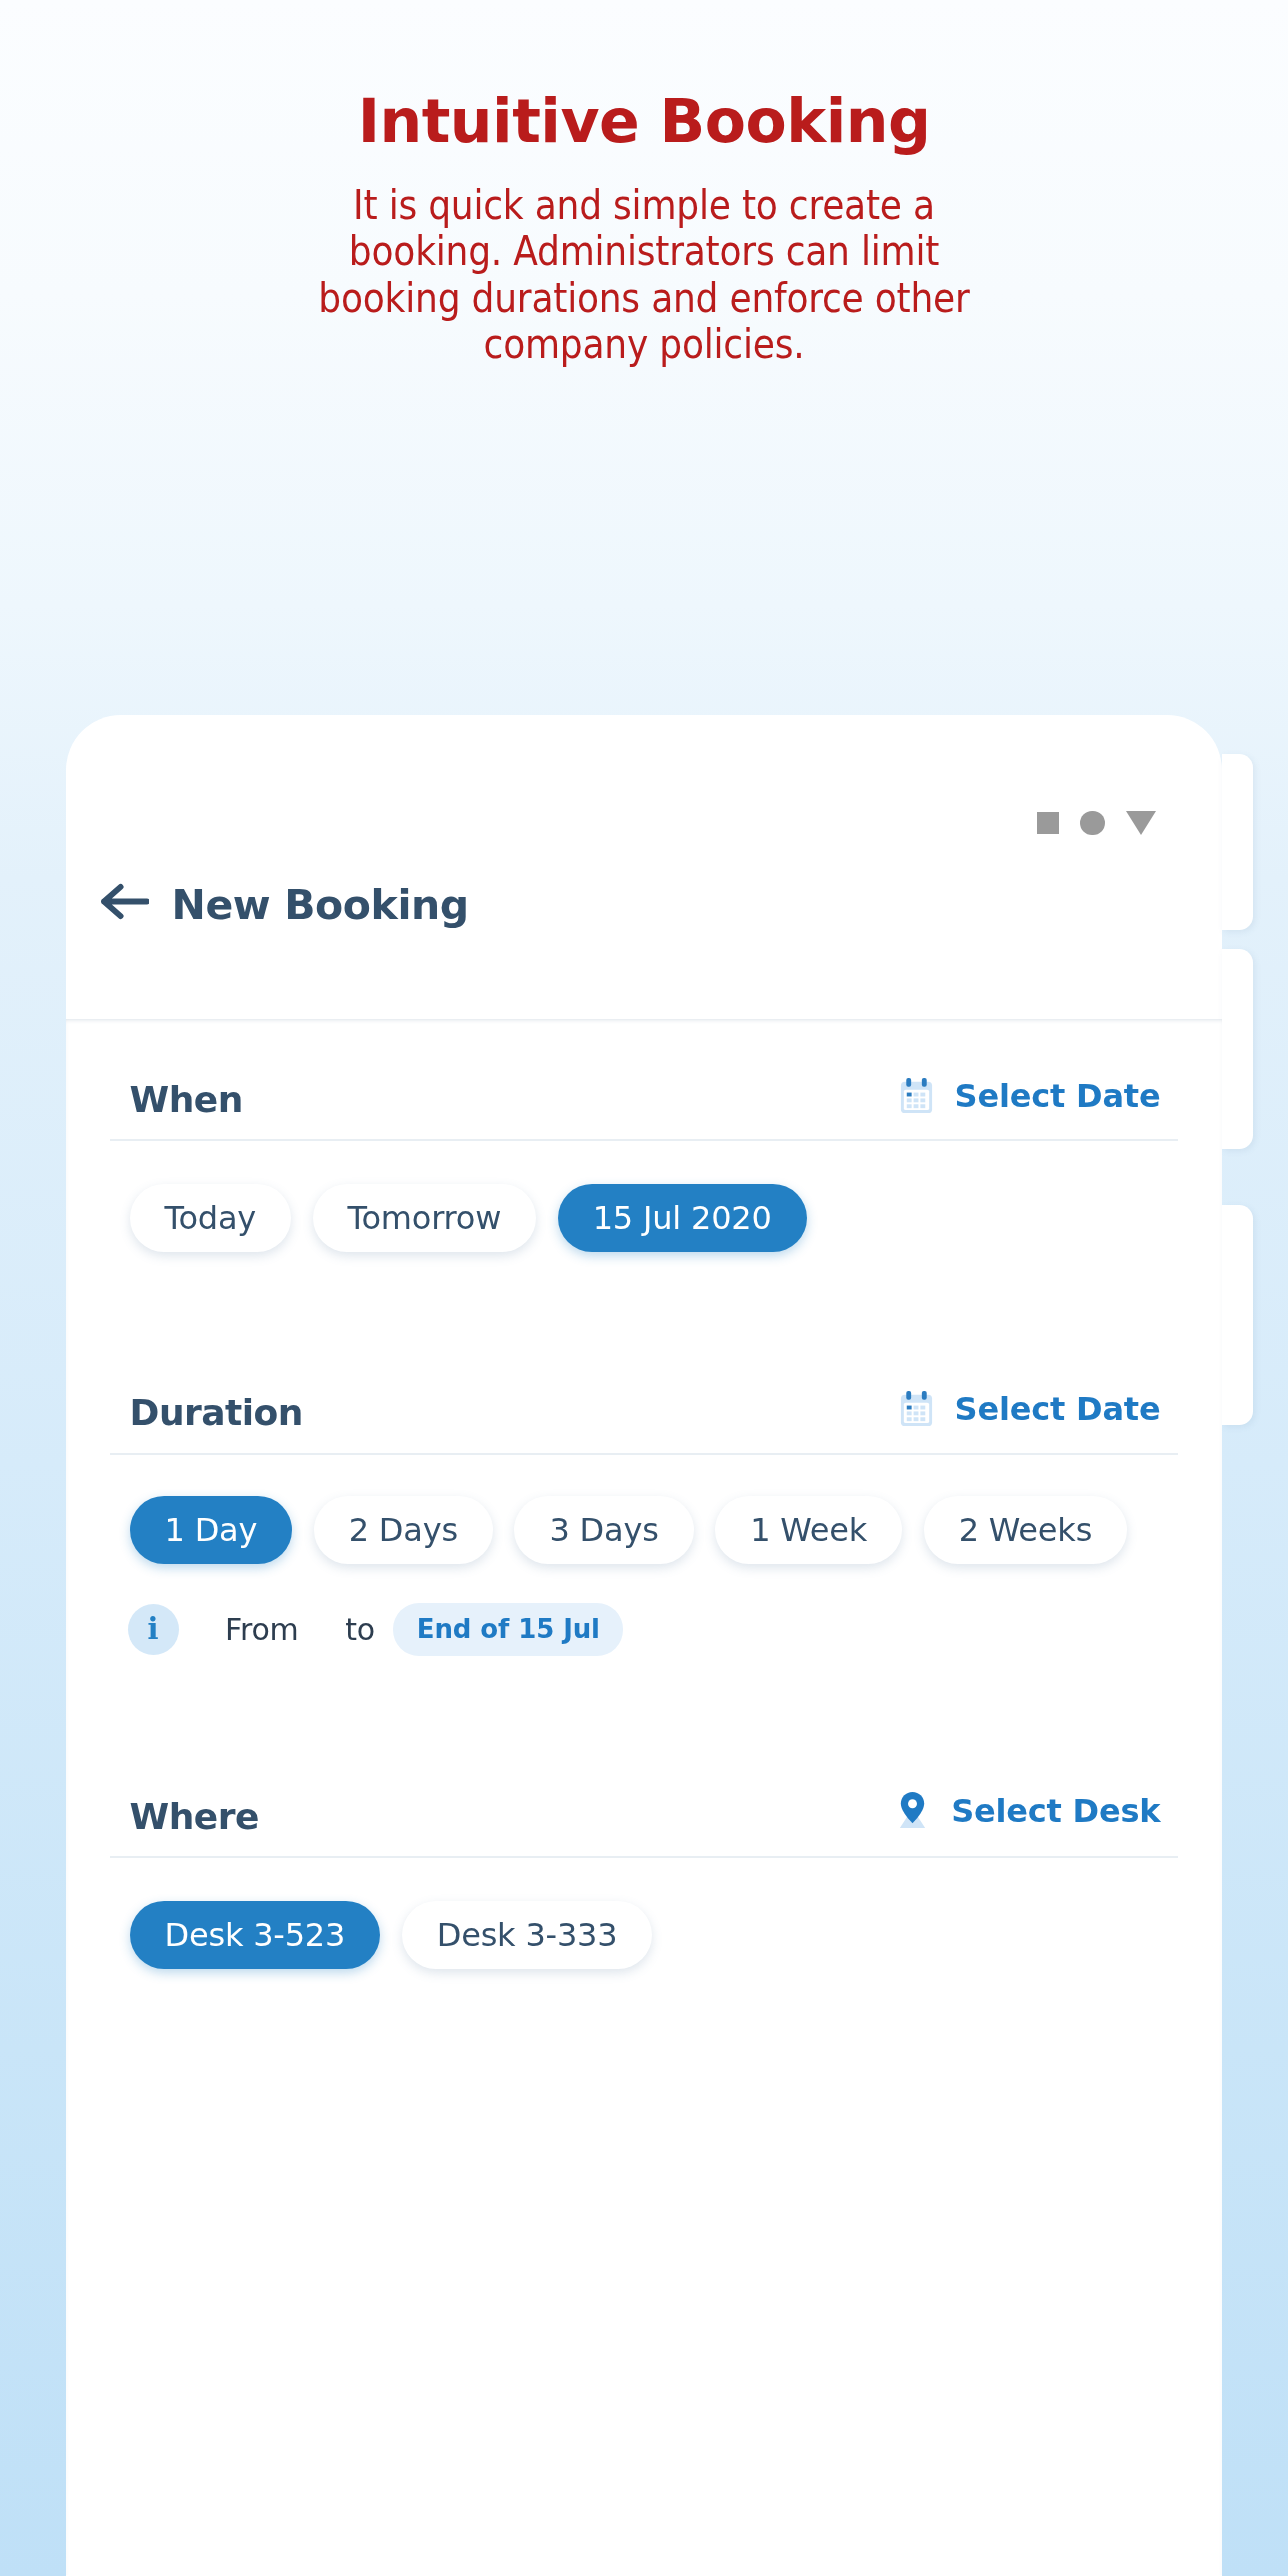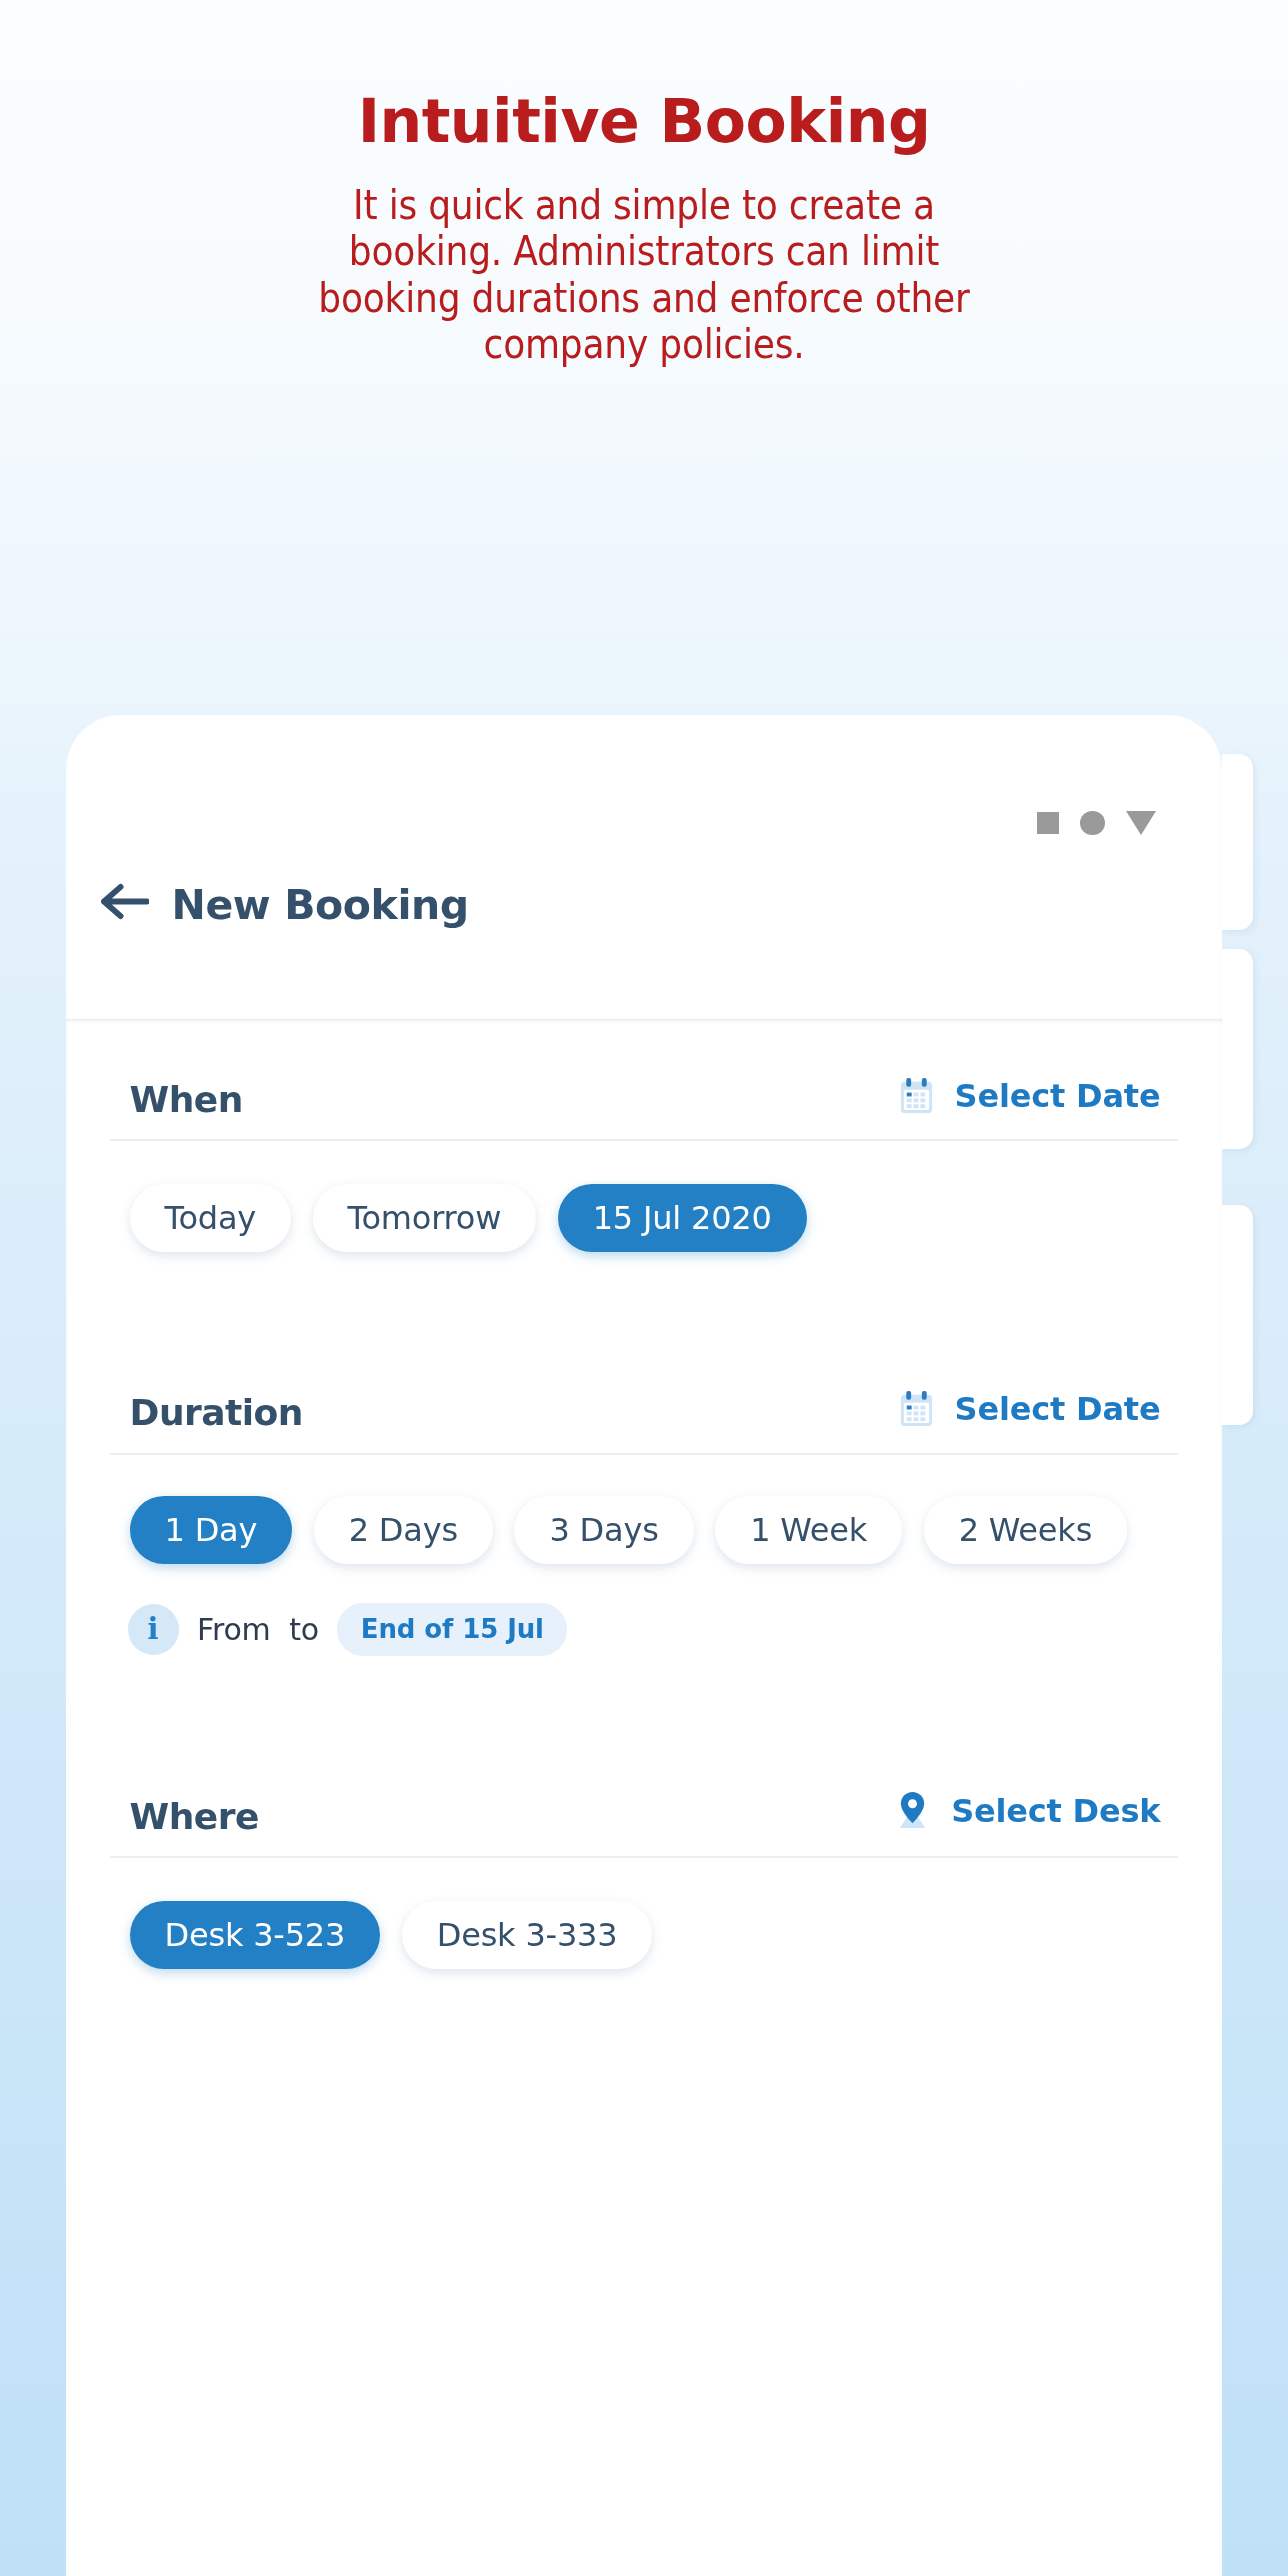--- a/index.html
+++ b/index.html
@@ -216,20 +216,21 @@
     font-size: 29px;
     font-weight: bold;
     color: #2380c4;
     font-family: "DejaVu Serif", serif;
     flex: 0 0 auto;
   }
   .info-text {
     font-size: 30px;
     color: #2d3d4f;
     letter-spacing: -0.2px;
+    margin-left: 28px;
   }
   .info-pill {
     display: inline-flex;
     align-items: center;
     justify-content: center;
     height: 53px;
     padding: 0 23.4px;
     border-radius: 26px;
     background: #e6f1fb;
     font-size: 26px;

